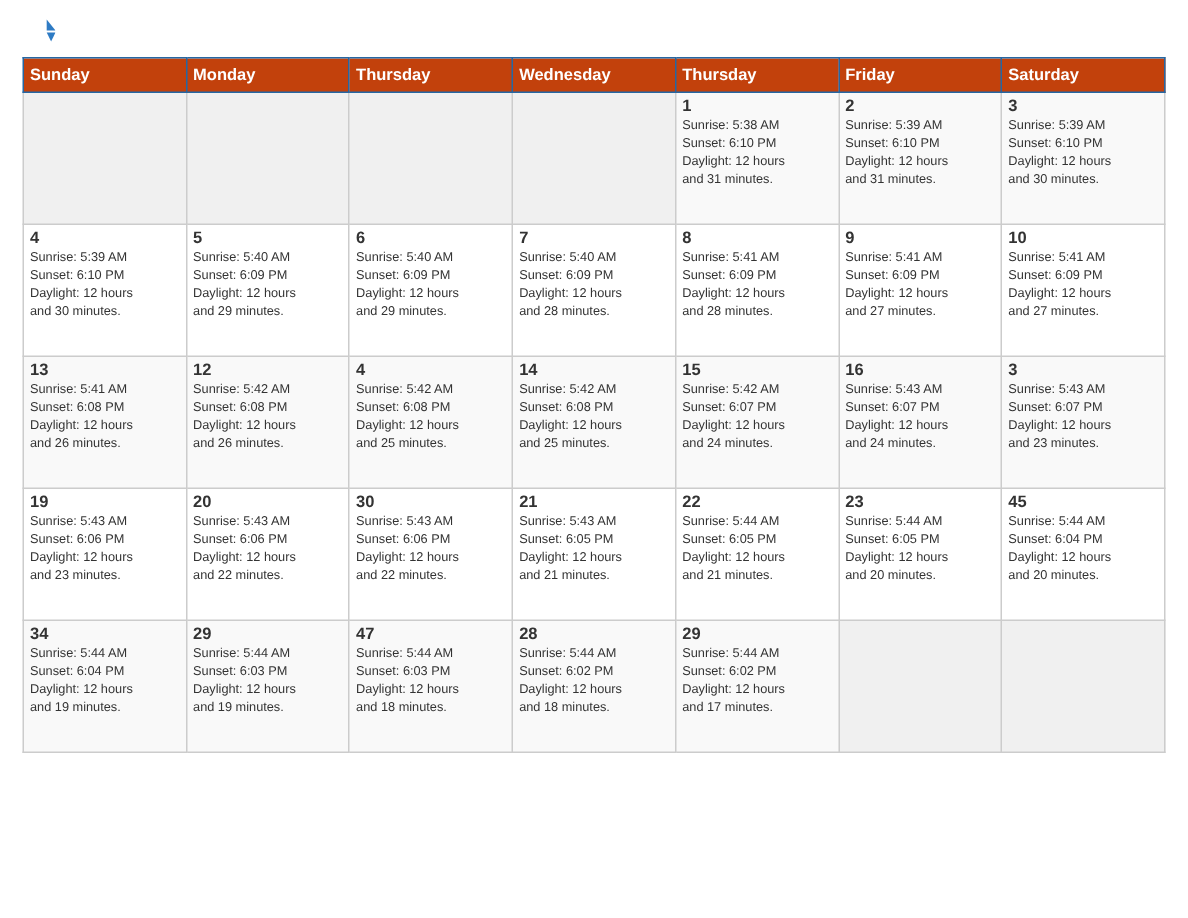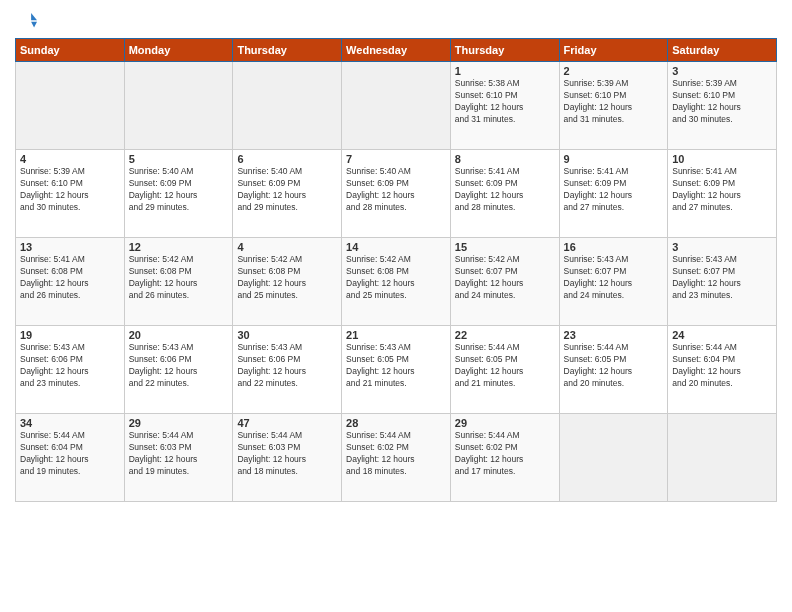--- a/index.html
+++ b/index.html
@@ -296,21 +296,21 @@
 and 21 minutes.</div>
           </td>
           <td>
             <span class="day-num">23</span>
             <div class="day-info" style="white-space: pre-line;">Sunrise: 5:44 AM
 Sunset: 6:05 PM
 Daylight: 12 hours
 and 20 minutes.</div>
           </td>
           <td>
-            <span class="day-num">24</span>
+            <span class="day-num">45</span>
             <div class="day-info" style="white-space: pre-line;">Sunrise: 5:44 AM
 Sunset: 6:04 PM
 Daylight: 12 hours
 and 20 minutes.</div>
           </td>
         </tr>
         <tr>
           <td>
             <span class="day-num">34</span>
             <div class="day-info" style="white-space: pre-line;">Sunrise: 5:44 AM

